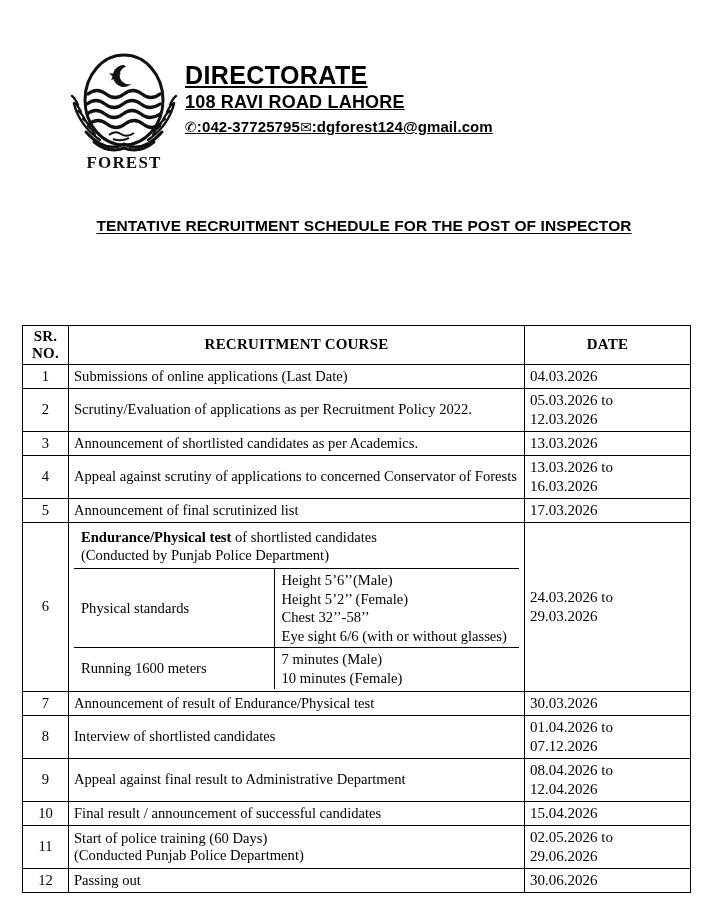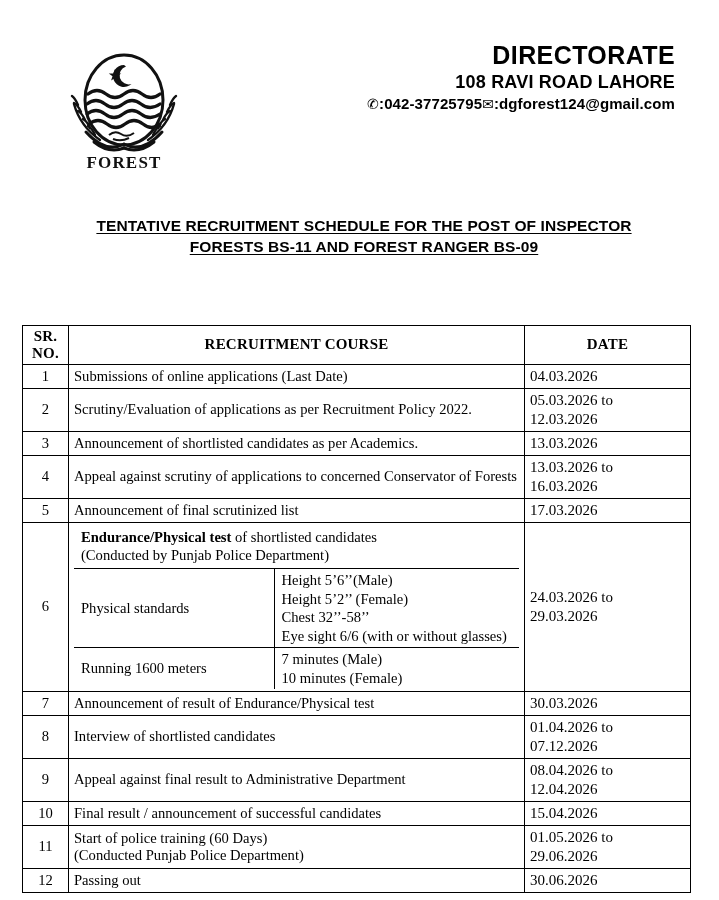--- a/index.html
+++ b/index.html
@@ -26,45 +26,46 @@
     left: 64px;
     top: 42px;
     width: 120px;
     height: 130px;
   }
   .logo-wrap svg { display: block; }
 
   .org-block {
     position: absolute;
     left: 185px;
-    top: 40px;
+    top: 60px;
     width: 490px;
-    text-align: right;
+    text-align: left;
     font-family: "Liberation Sans", sans-serif;
     font-weight: bold;
     color: #000;
+    text-decoration: underline;
   }
   .org-line1 {
     font-size: 25px;
     line-height: 30px;
     letter-spacing: 0.4px;
   }
   .org-line2 {
     font-size: 25px;
     line-height: 31px;
     letter-spacing: 0.2px;
   }
   .org-line3 {
     font-size: 18px;
     line-height: 25px;
     letter-spacing: 0.2px;
   }
   .org-contact {
     font-size: 15px;
-    line-height: 18px;
+    line-height: 24px;
     letter-spacing: 0.1px;
     white-space: nowrap;
   }
   .org-contact .tel-icon,
   .org-contact .mail-icon {
     font-family: "DejaVu Sans", sans-serif;
     font-weight: bold;
     font-size: 14px;
   }
 
@@ -229,21 +230,20 @@
 
   <div class="org-block">
     <div class="org-line1">DIRECTORATE</div>
     <div class="org-line3">108 RAVI ROAD LAHORE</div>
     <div class="org-contact"><span class="tel-icon">✆</span><span>:042-37725795</span><span class="mail-icon">✉</span><span>:dgforest124@gmail.com</span></div>
   </div>
 </div>
 
 <div class="doc-title">
   <span>TENTATIVE RECRUITMENT SCHEDULE FOR THE POST OF INSPECTOR</span><br>
-  <span>FORESTS BS-11 AND FOREST RANGER BS-09</span>
 </div>
 
 <div class="sched-wrap">
   <table class="sched">
     <colgroup>
       <col class="c-sr">
         <col class="c-course">
         <col class="c-date">
     </colgroup>
     <thead>
@@ -369,21 +369,21 @@
           <span class="dl"></span>
         </td>
       </tr>
       <tr>
         <td class="sr">11</td>
         <td class="course">
           <span class="jline">Start of police training (60 Days)</span>
           <span class="jline">(Conducted Punjab Police Department)</span>
         </td>
         <td class="date">
-          <span class="dl">01.05.2026 to</span>
+          <span class="dl">02.05.2026 to</span>
           <span class="dl">29.06.2026</span>
         </td>
       </tr>
       <tr>
         <td class="sr">12</td>
         <td class="course">Passing out</td>
         <td class="date">
           <span class="dl">30.06.2026</span>
           <span class="dl"></span>
         </td>

